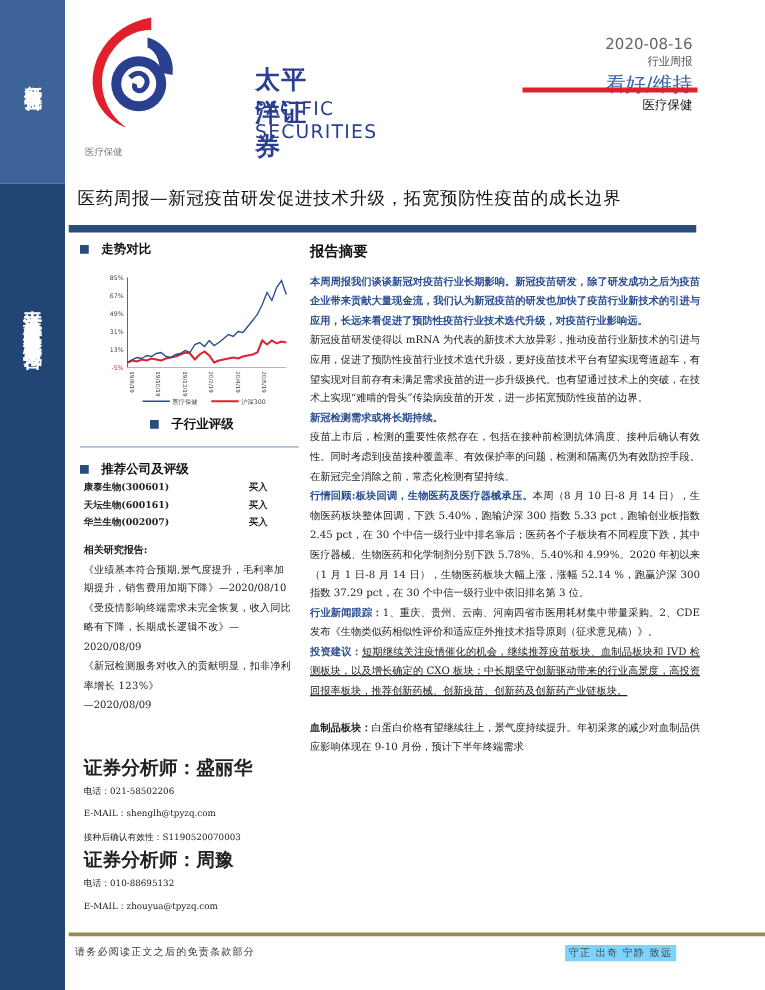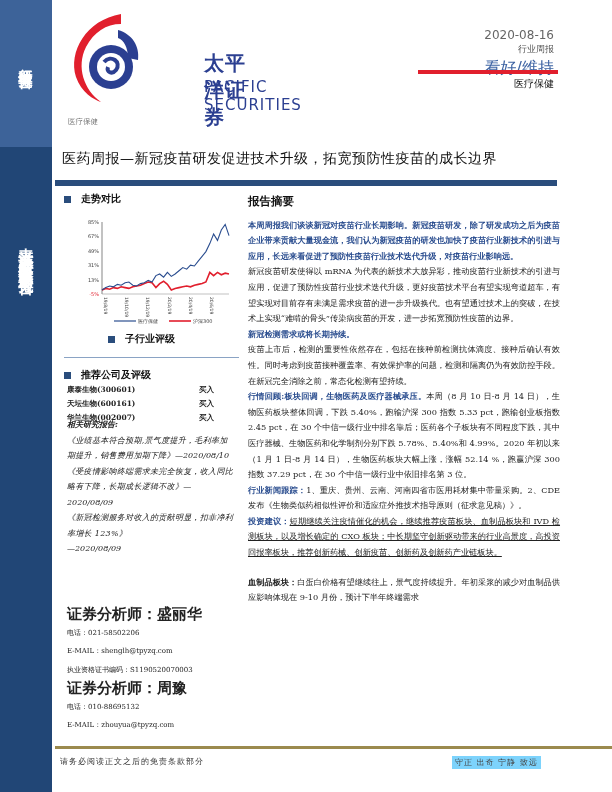--- a/index.html
+++ b/index.html
@@ -25,28 +25,28 @@
   .hdr-line { position:absolute; left:418px; top:70px; width:140px; height:4px; background:#e11f2d; }
   .hdr-sector { top:77px; font-size:10px; color:#111; }
 
   .title { position:absolute; left:62px; top:150px; font-size:14px; color:#111; letter-spacing:0.5px; white-space:nowrap; }
   .title-bar { position:absolute; left:55px; top:180px; width:502px; height:6px; background:#2a4d7c; }
   .sec-head { display:flex; align-items:center; font-weight:bold; font-size:10px; color:#111; }
   .sq { width:7px; height:7px; background:#2a4d7c; margin-right:10px; }
 
   .chart-wrap { position:absolute; left:64px; top:214px; width:175px; height:115px; }
 
-  .sub-rating { position:absolute; left:64px; top:332px;padding-left:44px; }
+  .sub-rating { position:absolute; left:76px; top:332px;padding-left:44px; }
   .divider-l { position:absolute; left:64px; top:357px; width:175px; height:1px; background:#8aa3c4; }
   .rec-head { position:absolute; left:64px; top:368px; }
   .rec-table { position:absolute; left:67px; top:385px; width:160px; font-size:7.5px; }
   .rec-row { display:flex; justify-content:space-between; height:14px;font-weight:bold; }
   .rec-row span:last-child { margin-right:13px; }
 
-  .related { position:absolute; left:67px; top:417px; width:168px; font-size:8px; line-height:15.5px;font-style:italic; }
+  .related { position:absolute; left:67px; top:432px; width:168px; font-size:8px; line-height:15.5px; }
   .related .h { font-weight:bold; }
   .related .r { letter-spacing:0.3px; }
 
   .analysts { position:absolute; left:67px; top:605px; width:170px; font-size:7px; line-height:18.5px; }
   .analysts .name { font-weight:bold; font-size:15px; }
 
   .right-col { position:absolute; left:248px; top:194px; width:312px; font-size:8.2px; line-height:15.6px; }
   .abs-title { font-weight:bold; font-size:11.5px; color:#111; margin-bottom:8px; }
   .blue-bold { color:#2a4d8f; font-weight:bold; }
   .p { text-align:justify; }
@@ -147,21 +147,21 @@
   <div class="h">相关研究报告:</div>
   <div><span class="r">《业绩基本符合预期,景气度提升，毛利率加期提升，销售费用加期下降》</span><span>—2020/08/10</span></div>
   <div><span class="r">《受疫情影响终端需求未完全恢复，收入同比略有下降，长期成长逻辑不改》</span><span>—2020/08/09</span></div>
   <div><span class="r">《新冠检测服务对收入的贡献明显，扣非净利率增长 123%》</span><div>—2020/08/09</div></div>
 </div>
 
 <div class="analysts">
   <div class="name">证券分析师：盛丽华</div>
   <div>电话：021-58502206</div>
   <div>E-MAIL：shenglh@tpyzq.com</div>
-  <div>执业资格证书编码：S1190520070003</div>
+  <div>接种后确认有效性：S1190520070003</div>
   <div class="name">证券分析师：周豫</div>
   <div>电话：010-88695132</div>
   <div>E-MAIL：zhouyua@tpyzq.com</div>
 </div>
 
 <div class="right-col">
   <div class="abs-title">报告摘要</div>
   <div class="p blue-bold">本周周报我们谈谈新冠对疫苗行业长期影响。新冠疫苗研发，除了研发成功之后为疫苗企业带来贡献大量现金流，我们认为新冠疫苗的研发也加快了疫苗行业新技术的引进与应用，长远来看促进了预防性疫苗行业技术迭代升级，对疫苗行业影响远。</div>
   <div class="p">新冠疫苗研发使得以 mRNA 为代表的新技术大放异彩，推动疫苗行业新技术的引进与应用，促进了预防性疫苗行业技术迭代升级，更好疫苗技术平台有望实现弯道超车，有望实现对目前存有未满足需求疫苗的进一步升级换代。也有望通过技术上的突破，在技术上实现“难啃的骨头”传染病疫苗的开发，进一步拓宽预防性疫苗的边界。</div>
   <div class="p blue-bold">新冠检测需求或将长期持续。</div>

